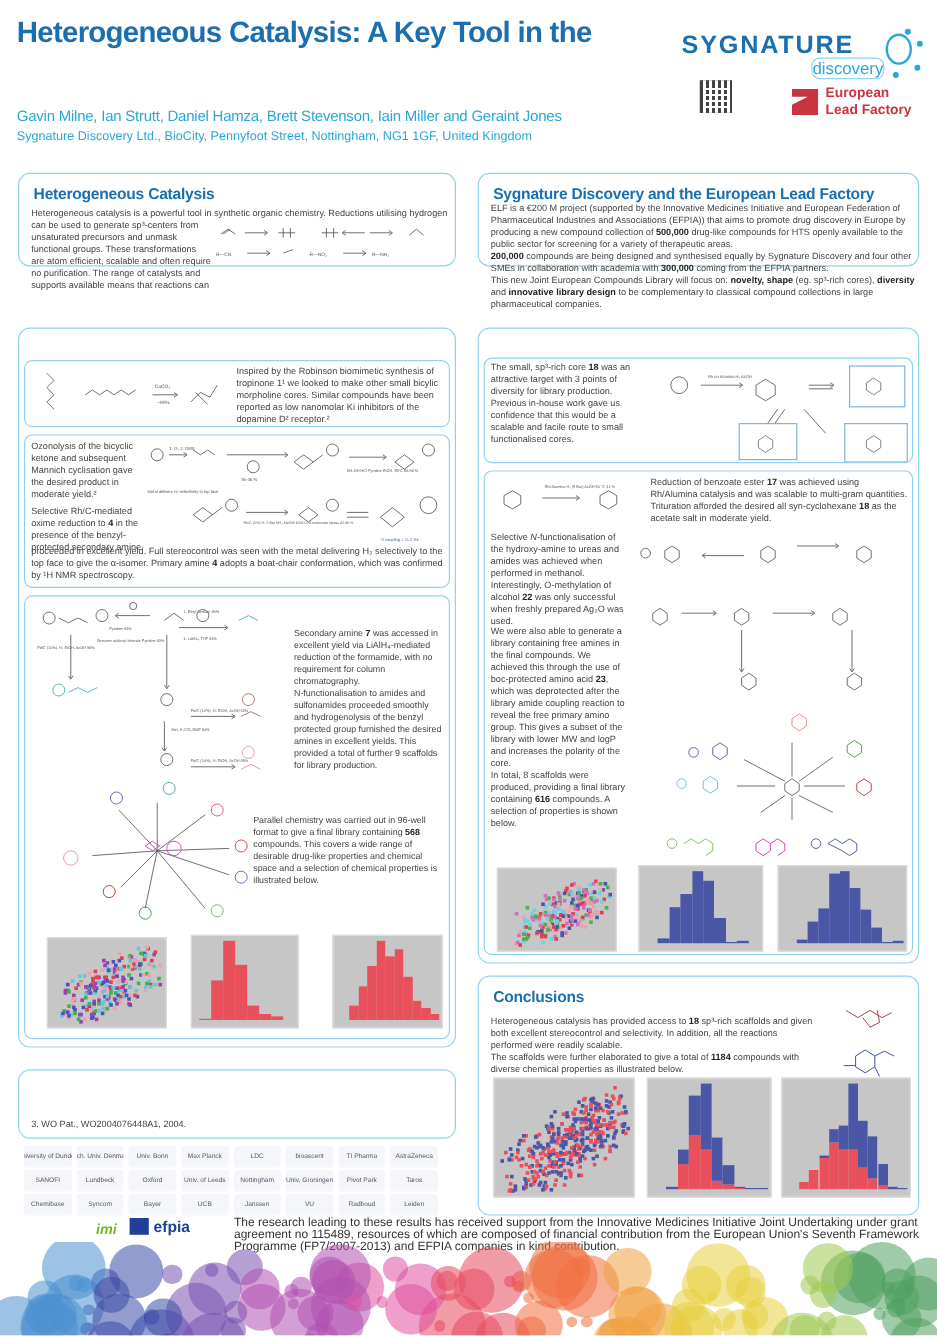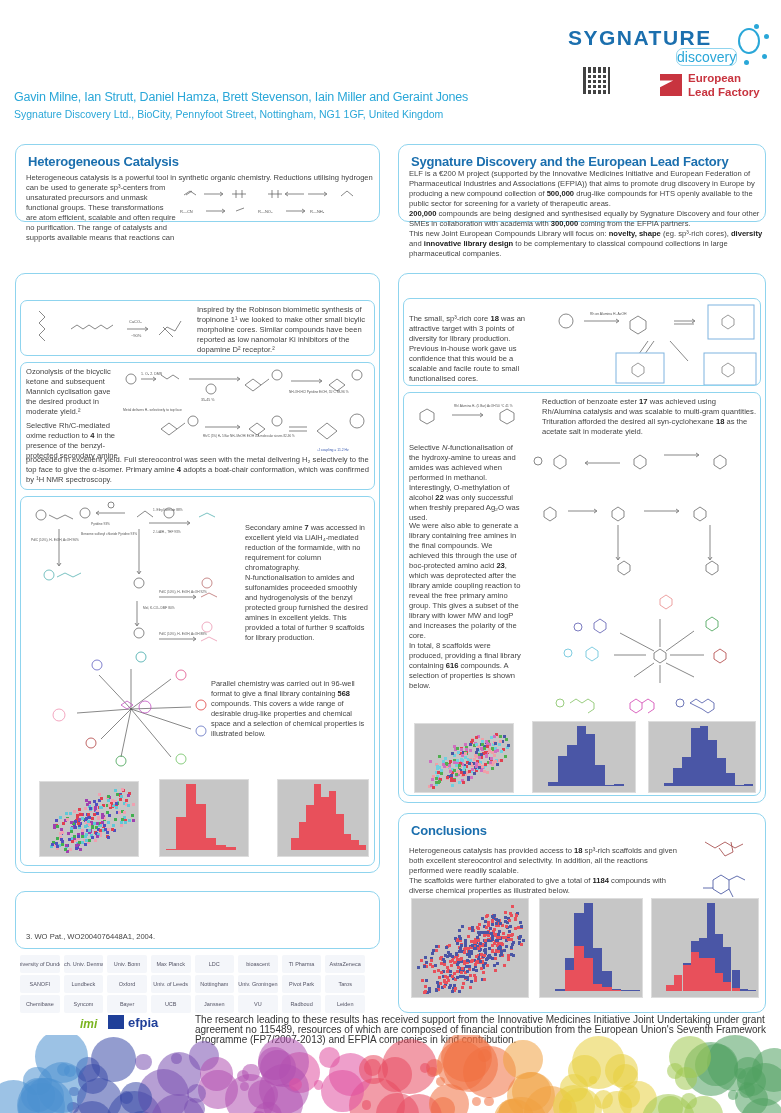--- a/index.html
+++ b/index.html
@@ -36,20 +36,21 @@
   .funding .efpia{position:absolute;left:48px;top:0;font-size:13px;font-weight:bold;color:#1f3f99}
   .funding .txt{position:absolute;left:115px;top:0;width:585px;font-size:10px;line-height:10px;color:#333}
   .bubbles{position:absolute;left:0;top:1035px;width:781px;height:78px;overflow:hidden}
   .bubbles i{position:absolute;border-radius:50%;opacity:.55}
   b{color:#222}
 </style>
 </head>
 <body>
 
 <div class="title">
+  <div>Heterogeneous Catalysis: A Key Tool in the</div>
 </div>
 <div class="authors">Gavin Milne, Ian Strutt, Daniel Hamza, Brett Stevenson, Iain Miller and Geraint Jones</div>
 <div class="affil">Sygnature Discovery Ltd., BioCity, Pennyfoot Street, Nottingham, NG1 1GF, United Kingdom</div>
 
 <div class="logo-syg">
   <span class="word">SYGNATURE</span>
   <span class="sub">discovery</span>
   <span class="ring"></span>
   <span class="dot" style="left:186px;top:2px"></span>
   <span class="dot" style="left:196px;top:12px"></span>
@@ -517,21 +518,21 @@
     <span>Mercachem</span>
     <span>Compound Centre</span>
     <span>GABO:mi</span>
     <span>Edelris</span>
     <span>Merck Serono</span>
   </div>
 
 <div class="panel" style="left:398px;top:273px;width:368px;height:530px">
 
   <div class="sub" style="left:4px;top:24px;width:358px;height:88px">
-    <p style="position:absolute;left:5px;top:15px;width:130px"><span>The small, sp³-rich core </span><b>18</b><span> was an attractive target with 3 points of diversity for library production. Previous in-house work gave us confidence that this would be a scalable and facile route to small functionalised cores.</span></p>
+    <p style="position:absolute;left:5px;top:2px;width:130px"><span>The small, sp³-rich core </span><b>18</b><span> was an attractive target with 3 points of diversity for library production. Previous in-house work gave us confidence that this would be a scalable and facile route to small functionalised cores.</span></p>
     <svg style="position:absolute;left:140px;top:2px" width="215" height="84">
       <g stroke="#555" stroke-width=".7" fill="none">
         <circle cx="22" cy="20" r="7"></circle>
           <path d="M40 20h34"></path>
           <path d="M72 18l3 2-3 2"></path>
         <path d="M86 20 l8-5 8 5 0 8 -8 5 -8-5z"></path>
           <path d="M130 20h20 M130 23h20"></path>
           <path d="M148 18l3 2-3 2"></path>
         <path d="M110 40l-14 20 M104 40l-14 20"></path>
           <path d="M126 40l18 20"></path>

